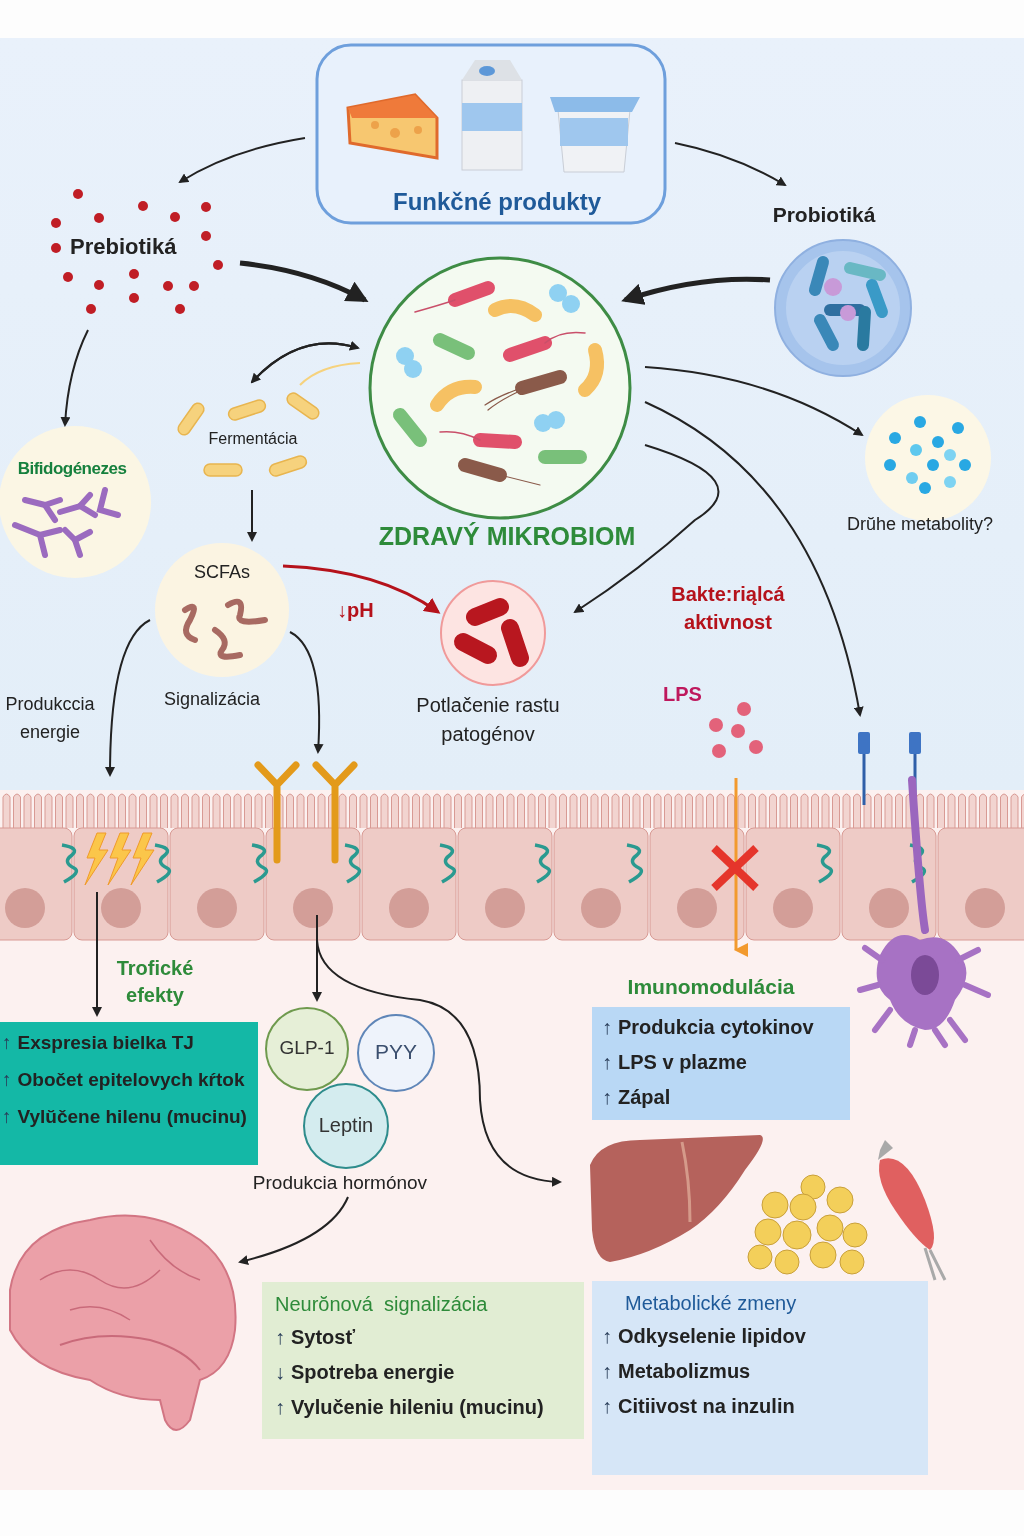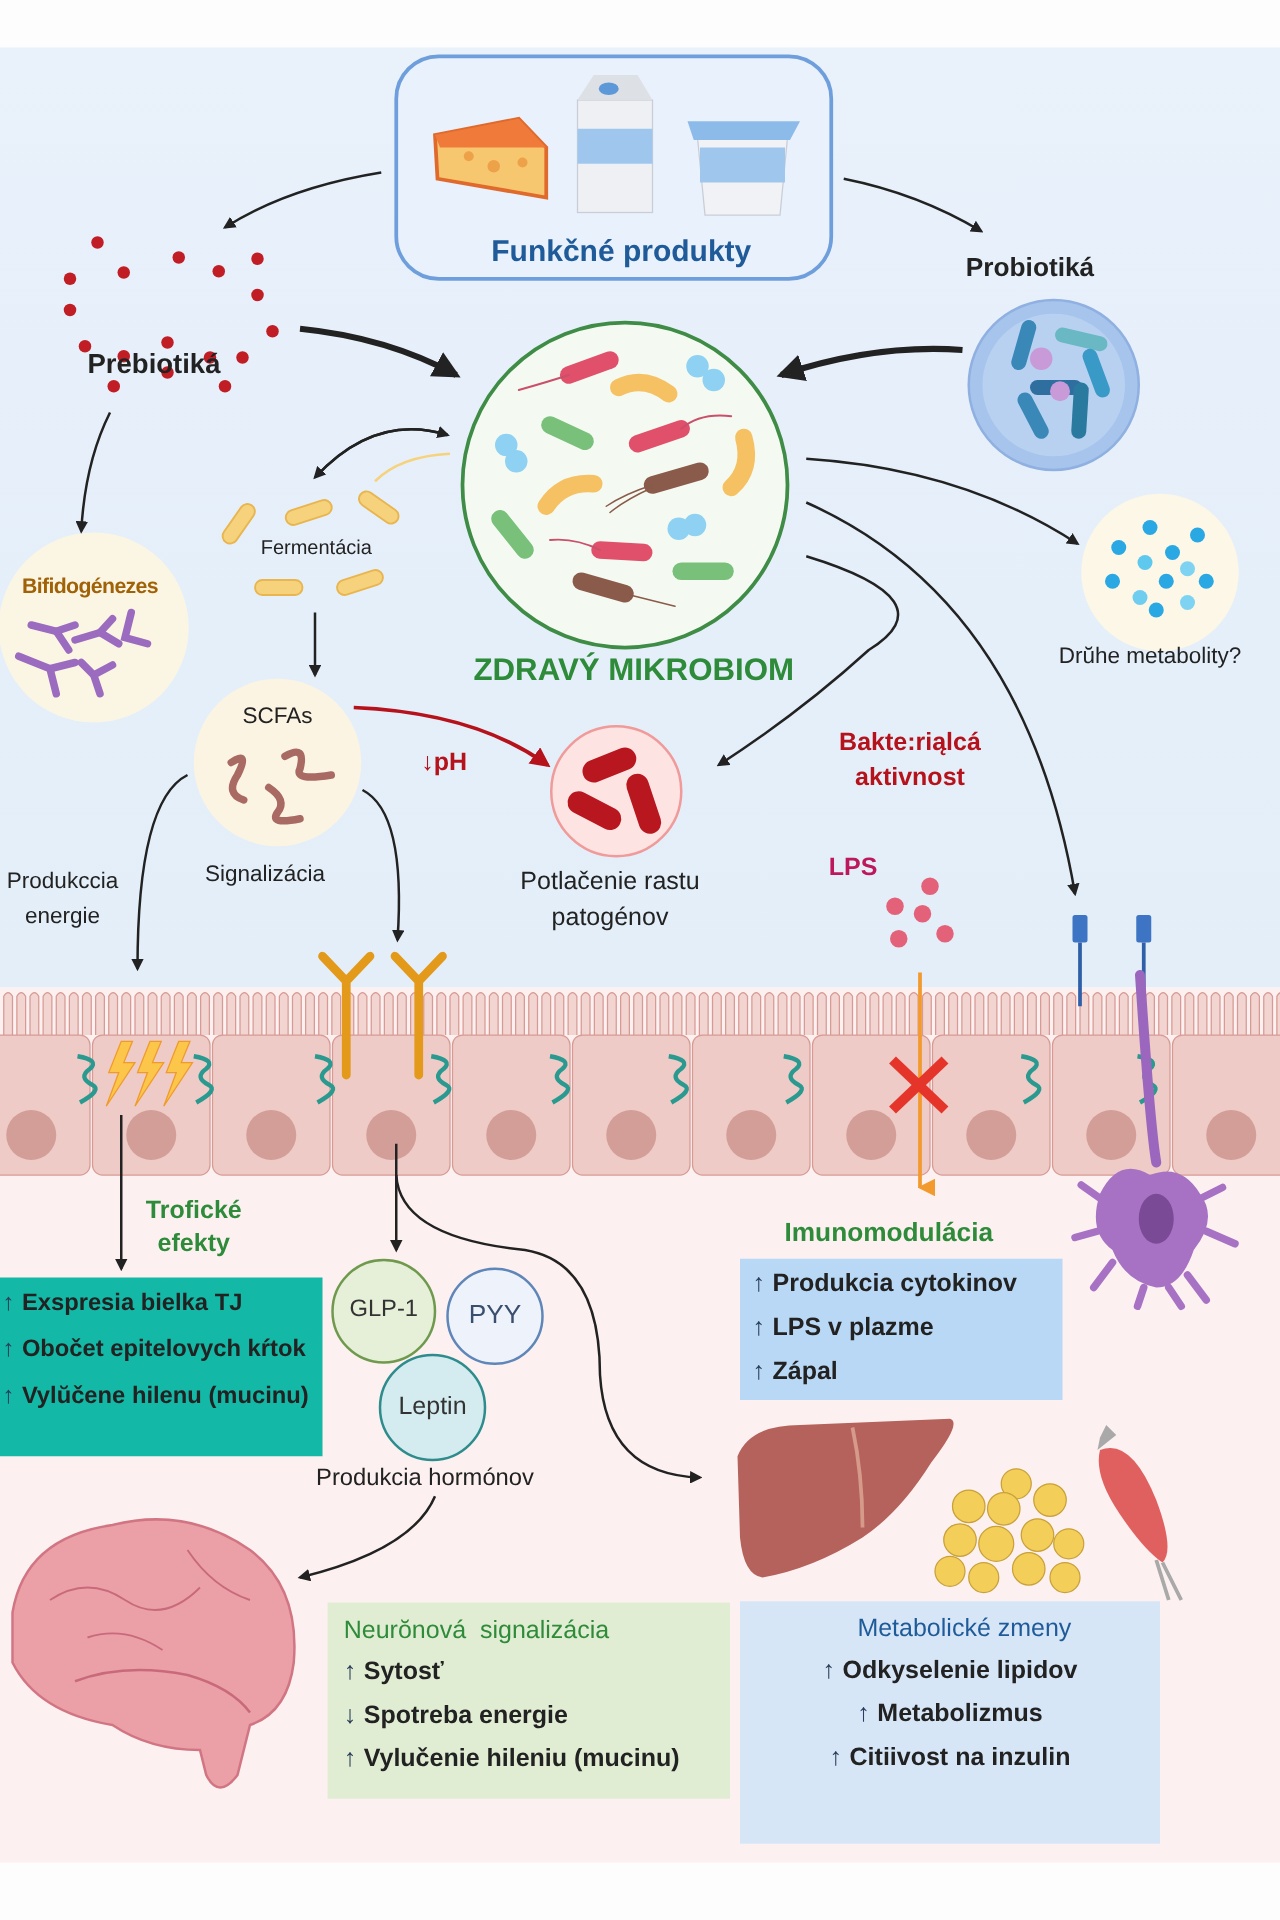--- a/index.html
+++ b/index.html
@@ -417,23 +417,23 @@
     <path d="M97,892 L97,1015" marker-end="url(#ah)"></path>
     <path d="M317,915 L317,1000" marker-end="url(#ah)"></path>
     <path d="M317,940 Q320,990 420,1000 Q480,1010 480,1100 Q485,1180 560,1182" marker-end="url(#ah)"></path>
     <path d="M348,1197 Q330,1240 240,1262" marker-end="url(#ah)"></path>
   </g>
   <path d="M283,566 Q380,570 438,612" stroke="#b5121b" stroke-width="3" fill="none" marker-end="url(#ahRed)"></path>
   <path d="M300,385 Q320,365 360,363" stroke="#f6d27d" stroke-width="2" fill="none"></path>
 </svg>
 
 <div class="lbl bold center" style="left:497px;top:188px;font-size:24px;color:#1f5a99;">Funkčné produkty</div>
-<div class="lbl bold" style="left:70px;top:234px;font-size:22px;color:#222;margin-top:44px;">Prebiotiká</div>
+<div class="lbl bold" style="left:70px;top:234px;font-size:22px;color:#222;">Prebiotiká</div>
 <div class="lbl bold center" style="left:824px;top:203px;font-size:21px;color:#222;">Probiotiká</div>
-<div class="lbl bold center" style="left:72px;top:459px;font-size:17px;letter-spacing:-0.5px;color:#a16207;">Bifidogénezes</div>
+<div class="lbl bold center" style="left:72px;top:459px;font-size:17px;letter-spacing:-0.5px;color:#15803d;">Bifidogénezes</div>
 <div class="lbl center" style="left:253px;top:430px;font-size:16px;color:#222;">Fermentácia</div>
 <div class="lbl bold center" style="left:507px;top:522px;font-size:25px;color:#2e8b3a;">ZDRAVÝ MIKROBIOM</div>
 <div class="lbl center" style="left:920px;top:514px;font-size:18px;color:#222;">Drŭhe metabolity?</div>
 <div class="lbl center" style="left:222px;top:562px;font-size:18px;color:#222;">SCFAs</div>
 <div class="lbl bold" style="left:337px;top:599px;font-size:20px;color:#b5121b;">↓pH</div>
 <div class="lbl center" style="left:488px;top:691px;font-size:20px;line-height:29px;color:#222;">
   <div>Potlačenie rastu</div>
   <div>patogénov</div>
 </div>
 <div class="lbl bold center" style="left:728px;top:580px;font-size:20px;line-height:28px;color:#b5121b;">
@@ -469,18 +469,18 @@
   <div class="row"><span class="arr">↑</span><span>Zápal</span></div>
 </div>
 
 <div class="box" style="left:262px;top:1282px;width:322px;height:157px;background:#e1edd3;padding:6px 13px;">
   <div class="title" style="color:#2e8b3a;white-space:pre;">Neurŏnová  signalizácia</div>
   <div class="row"><span class="arr">↑</span><span>Sytosť</span></div>
   <div class="row"><span class="arr">↓</span><span>Spotreba energie</span></div>
   <div class="row"><span class="arr">↑</span><span>Vylučenie hileniu (mucinu)</span></div>
 </div>
 
-<div class="box" style="left:592px;top:1281px;width:336px;height:194px;background:#d6e6f7;padding:6px 10px;text-align:center;">
+<div class="box" style="left:592px;top:1281px;width:336px;height:194px;background:#d6e6f7;padding:6px 10px;">
   <div class="title" style="color:#1f5a99;padding-left:23px;">Metabolické zmeny</div>
   <div class="row"><span class="arr">↑</span><span>Odkyselenie lipidov</span></div>
   <div class="row"><span class="arr">↑</span><span>Metabolizmus</span></div>
   <div class="row"><span class="arr">↑</span><span>Citiivost na inzulin</span></div>
 </div>
 
 </body></html>

